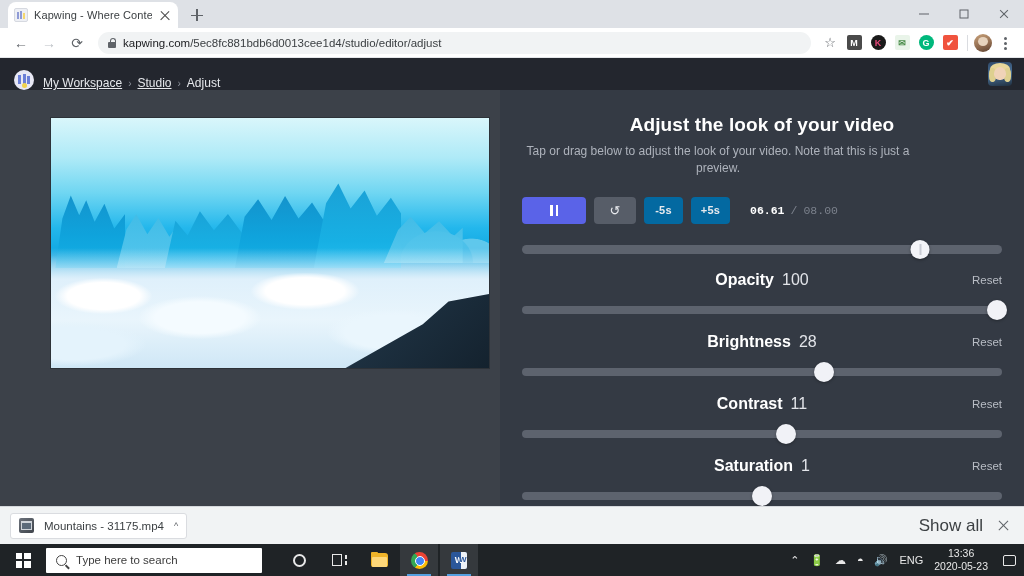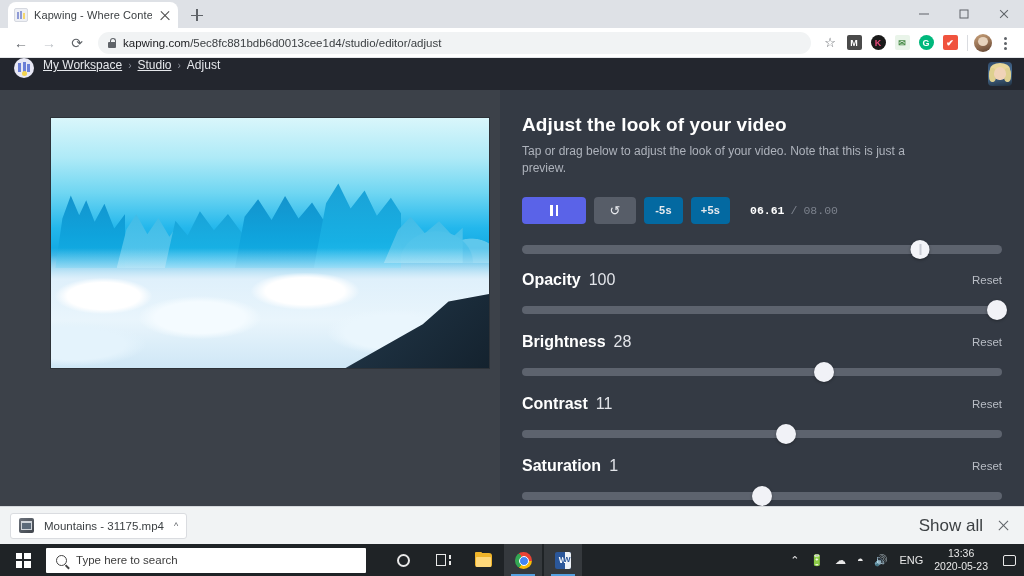--- a/index.html
+++ b/index.html
@@ -104,21 +104,21 @@
                position:relative; cursor:pointer; }
   .avatar-tb:after{ content:""; position:absolute; left:4px; top:3px; width:10px; height:9px;
                     border-radius:50%; background:#e7d3bd; }
   .kebab { width:22px; height:22px; flex:none; position:relative; cursor:pointer;}
   .kebab span{ position:absolute; left:10px; width:3px; height:3px; border-radius:50%; background:#5f6368;}
   .kebab span:nth-child(1){ top:5px;} .kebab span:nth-child(2){ top:10px;} .kebab span:nth-child(3){ top:15px;}
 
   
   .app-header {
     position:absolute; top:58px; left:0; width:1024px; height:32px;
-    background:#23262e; display:flex; align-items:flex-start; padding:0 14px;
+    background:#23262e; display:flex; align-items:flex-end; padding:0 14px;
   }
   .k-logo {
     width:20px; height:20px; border-radius:50%; flex:none; margin-right:9px;
     background:#e8e8f5; position:relative; overflow:hidden;
   }
   .k-logo i { position:absolute; background:#6b7fd7; }
   .k-logo i.l1{ left:4px; top:5px; width:3px; height:9px;}
   .k-logo i.l2{ left:8.5px; top:4px; width:3px; height:10px;}
   .k-logo i.l3{ left:13px; top:6px; width:3px; height:8px;}
   .k-logo i.dot{ left:8px; top:13px; width:5px; height:5px; border-radius:50%; background:#f2d34e;}
@@ -189,21 +189,21 @@
   .dark-ridge {
     position:absolute; right:0; bottom:0; width:42%; height:38%;
     background:linear-gradient(135deg, rgba(16,30,42,0) 0%, rgba(16,30,42,0) 38%, #1d3040 50%, #14222e 100%);
     clip-path:polygon(100% 22%, 100% 100%, 22% 100%, 64% 54%, 78% 30%);
   }
 
   .panel {
     position:absolute; left:500px; top:0; width:524px; height:416px;
     background:#343a44; padding:24px 0 0 0; overflow:hidden;
   }
-  .panel-inner { padding:0 22px 0 22px; }
+  .panel-inner { padding:0 22px 0 22px;text-align:center; }
   .panel-title { font-size:19px; font-weight:bold; color:#ffffff; letter-spacing:.1px; }
   .panel-sub {
     font-size:12px; color:#aeb3bc; margin-top:7px; line-height:1.45; max-width:392px;
   }
   .transport { display:flex; align-items:center; gap:8px; margin-top:19px; }
   .tbtn {
     height:27px; border-radius:4px; display:flex; align-items:center; justify-content:center;
     cursor:pointer; font-size:11px; color:#e8eaee; user-select:none;
   }
   .tbtn.play { width:64px; background:#5a63e8; }
@@ -296,21 +296,21 @@
     background:#1f2326; display:flex; align-items:center;
   }
   .start {
     width:46px; height:32px; display:flex; align-items:center; justify-content:center;
     cursor:pointer;
   }
   .winlogo { width:15px; height:15px; display:grid; grid-template-columns:1fr 1fr;
              grid-template-rows:1fr 1fr; gap:1.6px; }
   .winlogo i { background:#ffffff; display:block; }
   .tb-search {
-    width:320px; height:25px; background:#ffffff; border-radius:1px;
+    width:216px; height:25px; background:#ffffff; border-radius:1px;
     display:flex; align-items:center; gap:9px; padding:0 10px; cursor:text;
   }
   .s-glass { width:11px; height:11px; border:1.5px solid #444; border-radius:50%;
              position:relative; flex:none;}
   .s-glass:after{ content:""; position:absolute; right:-4px; bottom:-3px; width:5px; height:1.5px;
                   background:#444; transform:rotate(45deg); }
   .s-ph { font-size:11.5px; color:#3c3c3c; }
   .tb-apps { display:flex; align-items:center; gap:2px; margin-left:18px; }
   .tb-app { width:38px; height:32px; display:flex; align-items:center; justify-content:center;
             cursor:pointer; position:relative; }

